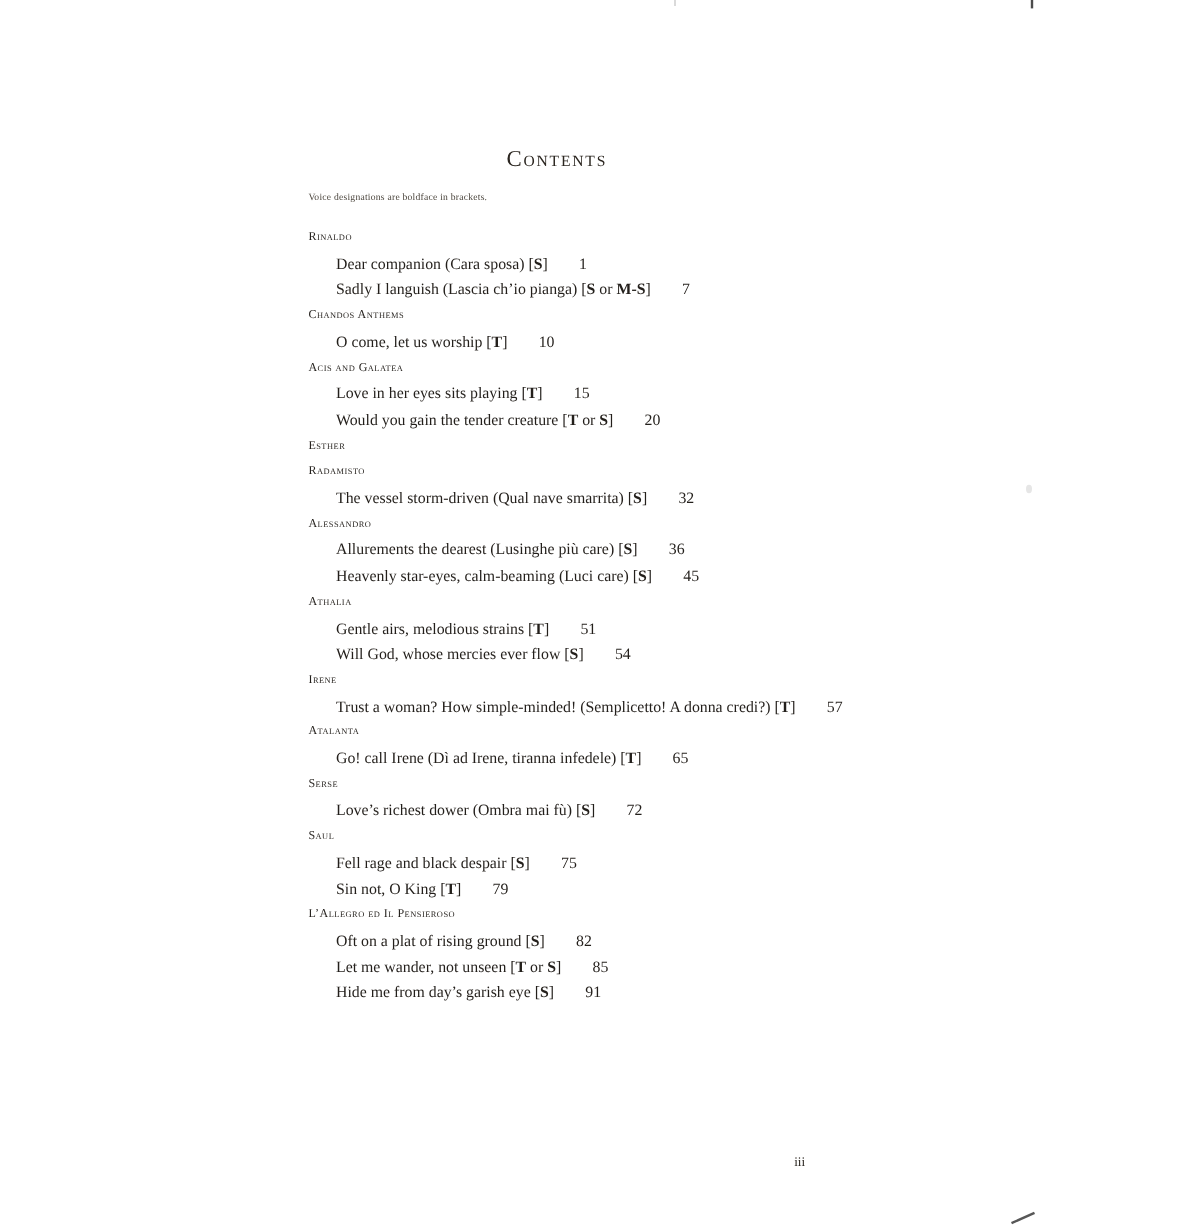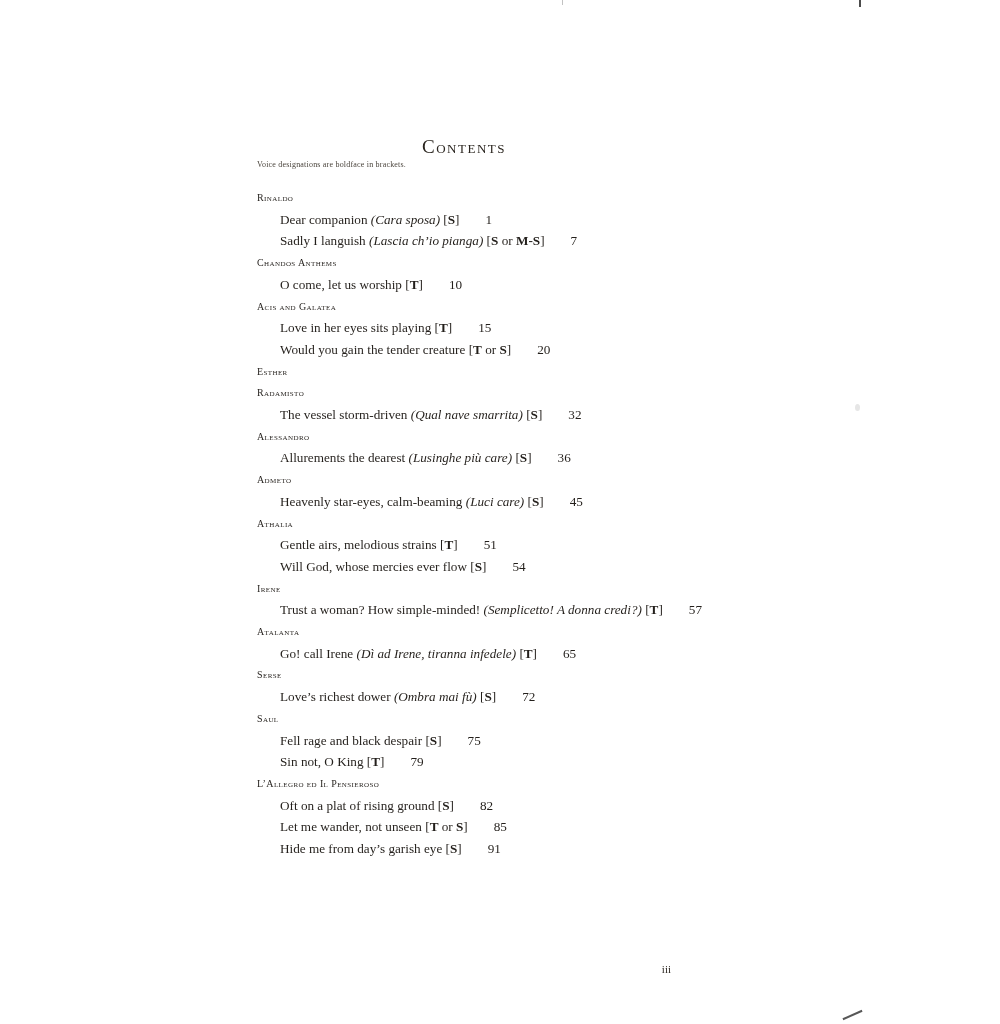--- a/index.html
+++ b/index.html
@@ -2,37 +2,37 @@
 <html><head>
 <meta charset="utf-8">
 <style>
   * { margin:0; padding:0; box-sizing:border-box; }
   html,body { background:#ffffff; }
   body {
     width:1000px; height:1024px; position:relative; overflow:hidden;
     font-family:"Liberation Serif", serif; color:#231f1b;
   }
   .page-title {
-    position:absolute; left:257px; top:136px; width:414px;
+    position:absolute; left:257px; top:122px; width:414px;
     text-align:center; font-variant:small-caps; font-size:19px;
     letter-spacing:1.5px; color:#2b2620;
   }
   .subtitle {
     position:absolute; left:257px; top:160px; width:414px;
     text-align:left; font-size:8px; color:#4a443c; letter-spacing:0.2px;
   }
   .toc { position:absolute; left:257px; top:187px; width:640px; }
   .work-title {
     font-weight:normal; font-variant:small-caps; font-size:10px;
     line-height:21.7px; letter-spacing:0.4px; white-space:nowrap;
   }
   .song {
     padding-left:23px; font-size:13.2px; line-height:21.7px; white-space:nowrap;
   }
-  .it { font-style:italic; }
+  .it { }
   .b  { font-weight:bold; }
   .pg { display:inline-block; margin-left:26px; }
   .folio {
     position:absolute; left:257px; top:963px; width:414px;
     text-align:right; font-size:11px; color:#2b2620;
   }
   .mark { position:absolute; }
   .mark-top-faint { left:562px; top:0; width:1px; height:5px; background:#c2c2c2; }
   .mark-top-dark  { left:859px; top:0; width:2px; height:7px; background:#4c4c4c; }
   .mark-smudge    { left:855px; top:404px; width:5px; height:7px; background:#e6e6e6; border-radius:50%; }
@@ -71,21 +71,20 @@
     <div class="work-title">Radamisto</div>
     <div class="song"><span>The vessel storm-driven </span><span class="it">(Qual nave smarrita)</span><span> [</span><span class="b">S</span><span></span><span class="b"></span><span>]</span><span class="pg">32</span></div>
   </section>
 
   <section class="work">
     <div class="work-title">Alessandro</div>
     <div class="song"><span>Allurements the dearest </span><span class="it">(Lusinghe più care)</span><span> [</span><span class="b">S</span><span></span><span class="b"></span><span>]</span><span class="pg">36</span></div>
   </section>
 
   <section class="work">
-    <div class="work-title">Admeto</div>
     <div class="song"><span>Heavenly star-eyes, calm-beaming </span><span class="it">(Luci care)</span><span> [</span><span class="b">S</span><span></span><span class="b"></span><span>]</span><span class="pg">45</span></div>
   </section>
 
   <section class="work">
     <div class="work-title">Athalia</div>
     <div class="song"><span>Gentle airs, melodious strains </span><span class="it"></span><span>[</span><span class="b">T</span><span></span><span class="b"></span><span>]</span><span class="pg">51</span></div>
     <div class="song"><span>Will God, whose mercies ever flow </span><span class="it"></span><span>[</span><span class="b">S</span><span></span><span class="b"></span><span>]</span><span class="pg">54</span></div>
   </section>
 
   <section class="work">

